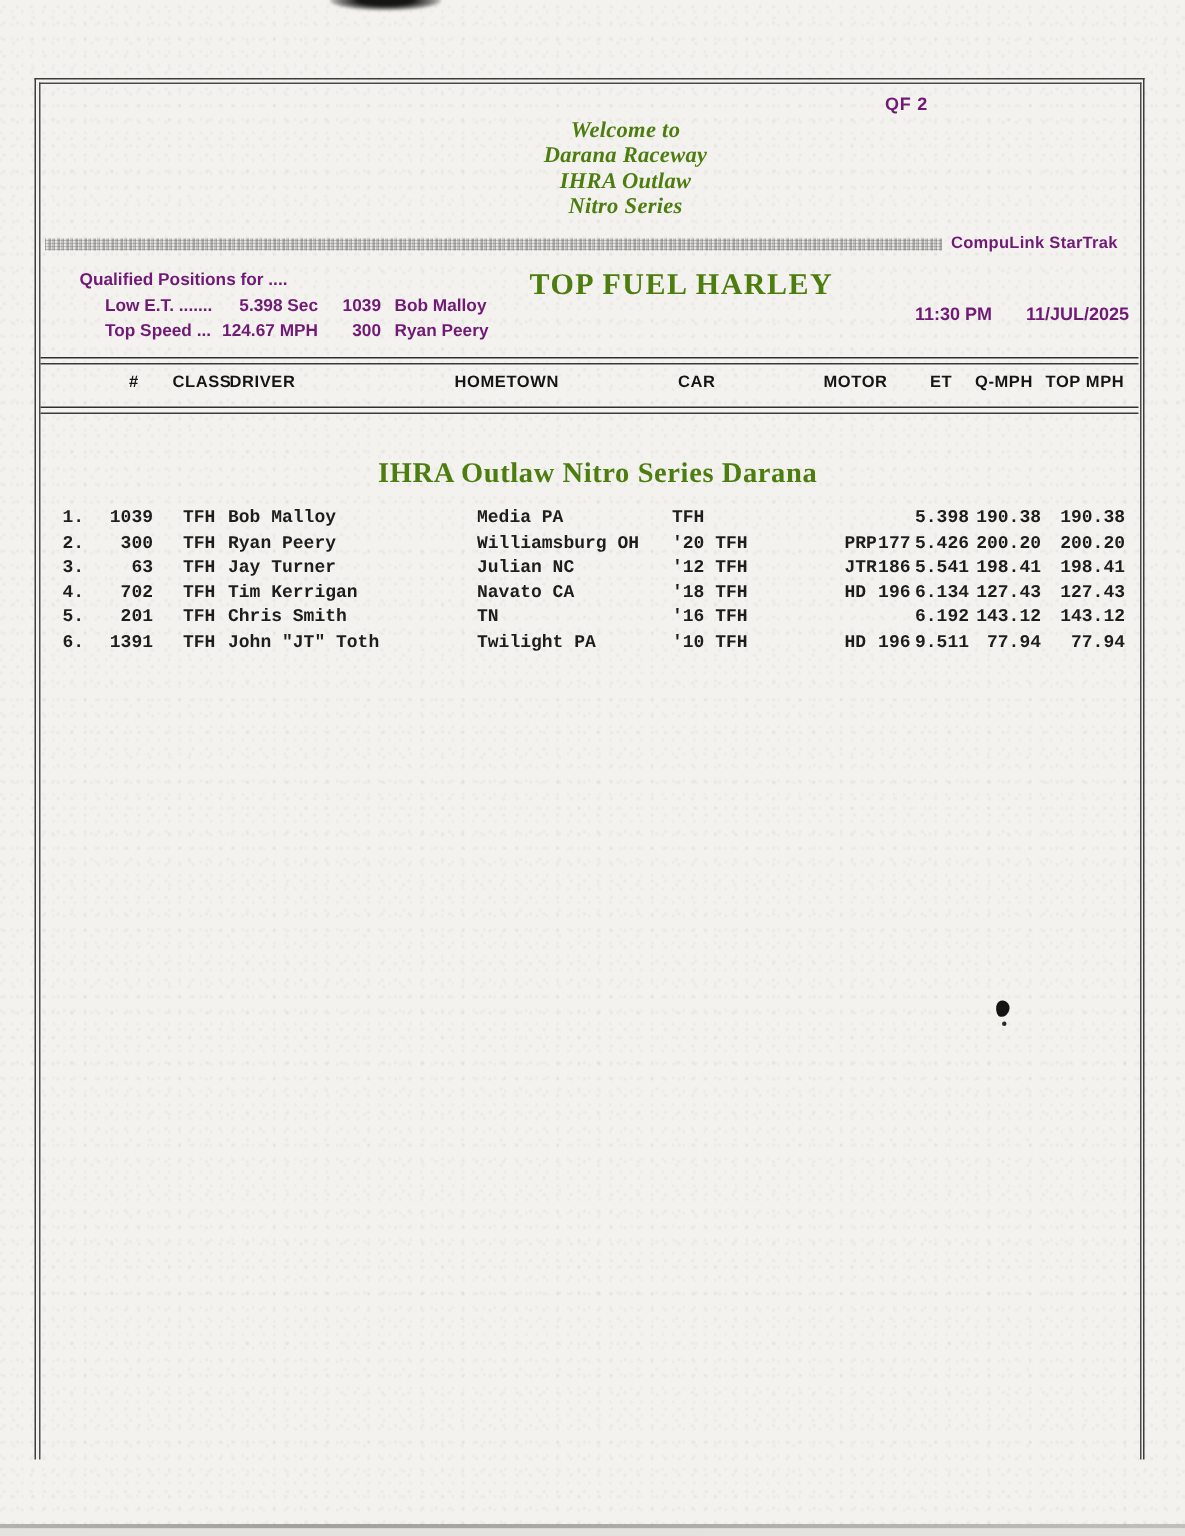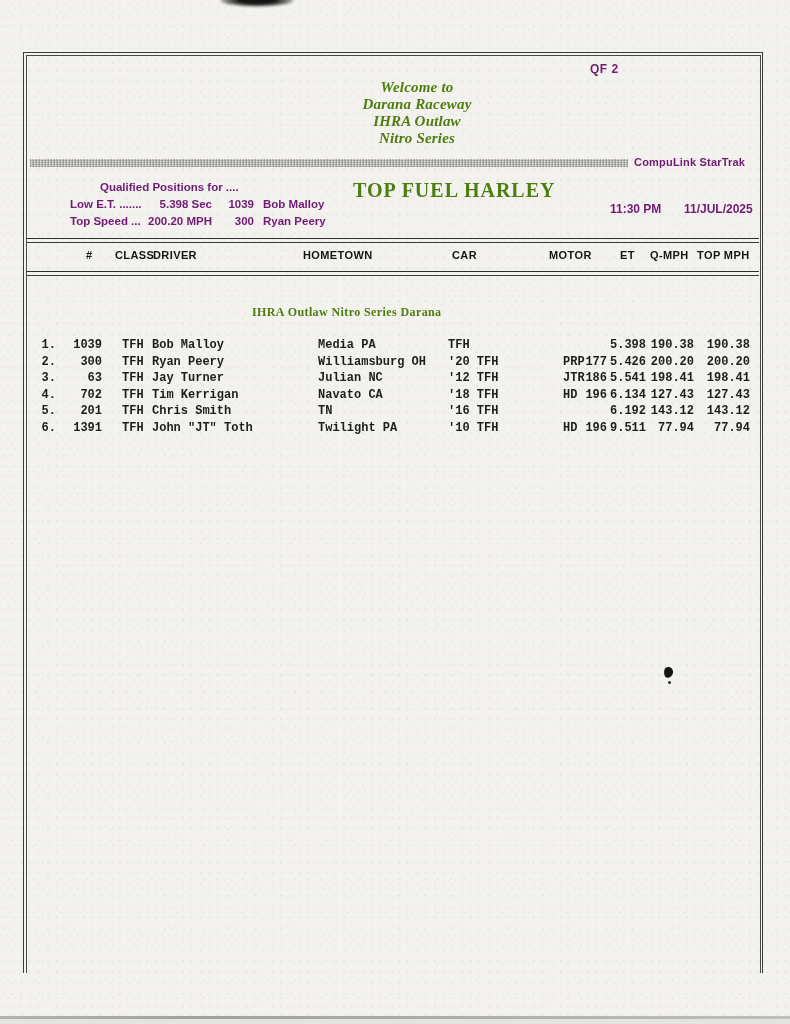--- a/index.html
+++ b/index.html
@@ -42,40 +42,40 @@
   .welcome { left:338px; top:79px; width:158px; text-align:center;
     font-style:italic; font-size:15px; line-height:17px; letter-spacing:.2px; }
 
   .hatch { left:30px; top:159px; width:598px; height:8px; opacity:.75;
     background-image:
       repeating-linear-gradient(90deg, rgba(70,70,70,.55) 0 1px, rgba(150,150,150,.15) 1px 2px, rgba(90,90,90,.4) 2px 3px),
       repeating-linear-gradient(0deg, rgba(90,90,90,.45) 0 1px, rgba(200,200,200,.1) 1px 2px);
   }
   .brand { left:634px; top:156px; font-size:11px; letter-spacing:.2px; }
 
-  .qual-title { left:53px; top:181px; font-size:11.5px;margin-left:47px; }
+  .qual-title { left:53px; top:181px; font-size:11.5px; }
   .qual-row { top:0; font-size:11.5px; }
   .qr1 { top:198px; } .qr2 { top:215px; }
   .ql { left:70px; } 
   .qv { left:92px; width:120px; text-align:right; }
   .qn { left:222px; width:32px; text-align:right; }
   .qd { left:263px; }
 
   .event-title { left:353px; top:179px; font-size:20px; letter-spacing:1px; }
   .clock { left:610px; top:202px; font-size:12px; }
   .clock-date { left:684px; top:202px; font-size:12px; }
 
   .rule { left:27px; width:732px; height:3px; border-top:1.5px solid #2e2e2e; border-bottom:1px solid #3a3a3a; }
   .rule1 { top:238px; } .rule2 { top:271px; }
 
   .th { top:249px; font-size:11px; letter-spacing:.4px; color:#151515; }
   .h0 { left:86px; } .h1 { left:115px; } .h2 { left:153px; } .h3 { left:303px; }
   .h4 { left:452px; } .h5 { left:549px; } .h6 { left:620px; } .h7 { left:650px; } .h8 { left:697px; }
 
-  .section-title { left:252px; top:305px; font-size:12px; letter-spacing:.4px; }
+  .section-title { left:252px; top:305px; font-size:19px; letter-spacing:.4px; }
 
   .rows { left:0; top:338px; width:790px; }
   .trow { position:relative; height:16.6px; }
   .c { position:absolute; top:0; white-space:pre; font-size:12px; }
   .c-pos { left:30px; width:26px; text-align:right; }
   .c-num { left:60px; width:42px; text-align:right; }
   .c-cls { left:122px; }
   .c-drv { left:152px; }
   .c-hmt { left:318px; }
   .c-car { left:448px; }
@@ -109,21 +109,21 @@
 
 <div class="abs hatch"></div>
 <div class="abs sans brand">CompuLink StarTrak</div>
 
 <div class="abs sans qual-title">Qualified Positions for ....</div>
 <div class="abs sans qual-row qr1 ql">Low E.T. .......</div>
 <div class="abs sans qual-row qr1 qv">5.398 Sec</div>
 <div class="abs sans qual-row qr1 qn">1039</div>
 <div class="abs sans qual-row qr1 qd">Bob Malloy</div>
 <div class="abs sans qual-row qr2 ql">Top Speed ...</div>
-<div class="abs sans qual-row qr2 qv">200.20 MPH</div>
+<div class="abs sans qual-row qr2 qv">124.67 MPH</div>
 <div class="abs sans qual-row qr2 qn">300</div>
 <div class="abs sans qual-row qr2 qd">Ryan Peery</div>
 
 <div class="abs serif event-title">TOP FUEL HARLEY</div>
 <div class="abs sans clock">11:30 PM</div>
 <div class="abs sans clock-date">11/JUL/2025</div>
 
 <div class="abs rule rule1"></div>
 <div class="abs sans th h0">#</div>
 <div class="abs sans th h1">CLASS</div>

